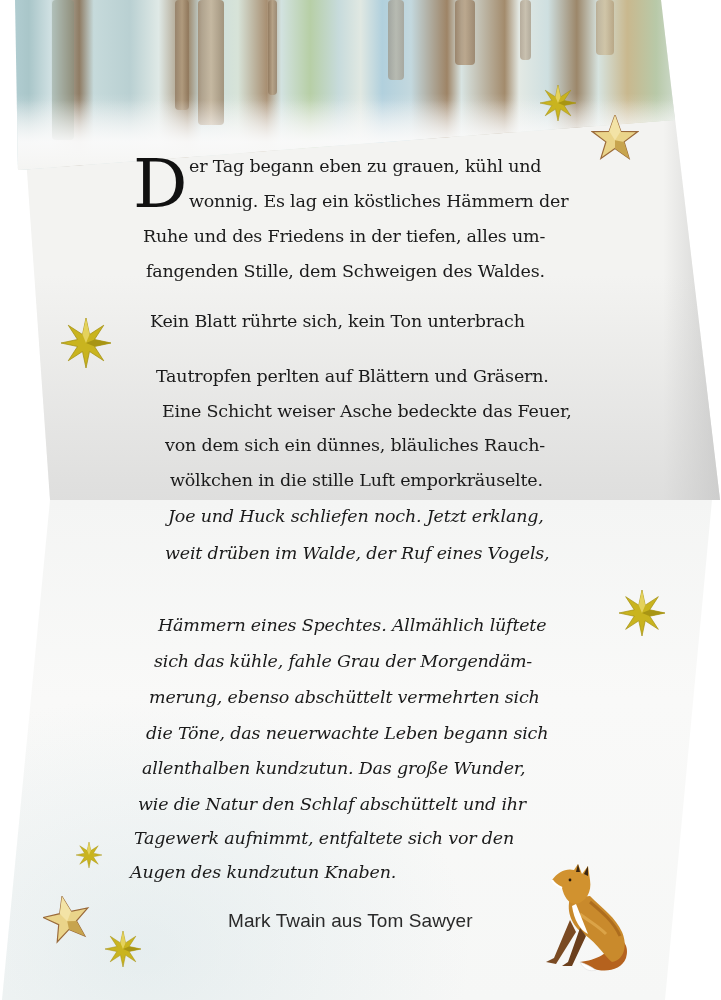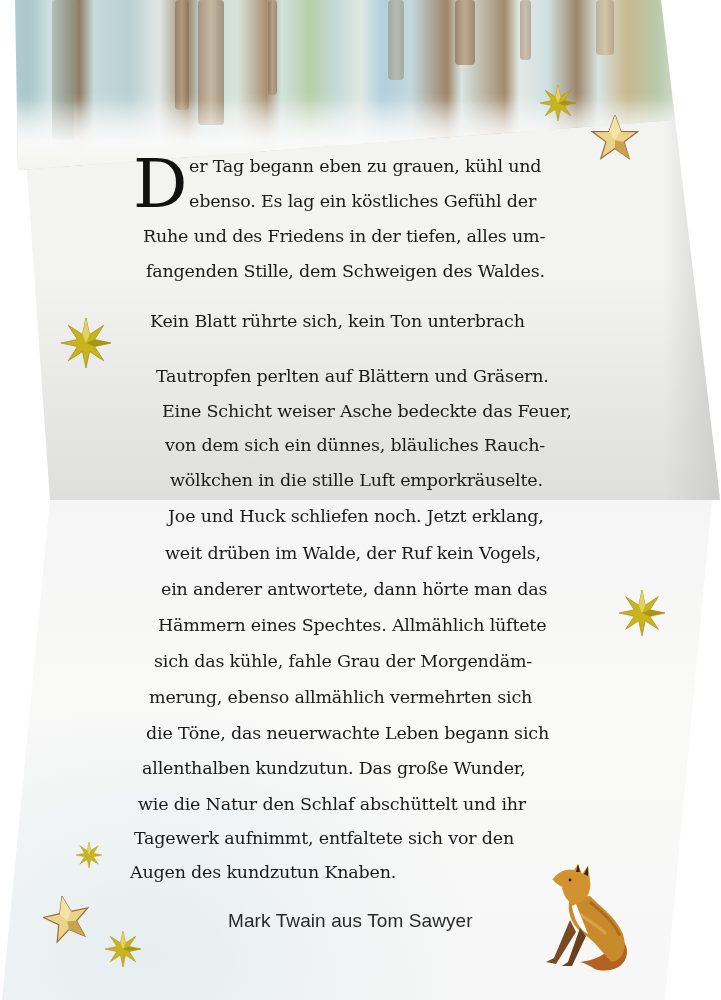--- a/index.html
+++ b/index.html
@@ -51,21 +51,21 @@
   .line {
     position: absolute;
     font-family: "DejaVu Serif", "Liberation Serif", serif;
     font-size: 17.5px;
     line-height: 22px;
     color: #1a1a1a;
     white-space: nowrap;
     letter-spacing: -0.2px;
     text-align: center;
   }
-  .line.italic { }
+  .line.italic { font-style: italic; }
   .dropcap {
     position: absolute; left: 133px; top: 150px;
     font-family: "DejaVu Serif", "Liberation Serif", serif;
     font-size: 68px; line-height: 68px; font-weight: normal;
     color: #111111;
   }
 
   .attribution {
     position: absolute; left: 228px; top: 910px;
     font-family: Liberation Sans, sans-serif;
@@ -90,34 +90,33 @@
   <div class="trunk" style="left:388px;height:80px;width:16px;opacity:.45"></div>
   <div class="trunk" style="left:455px;height:65px;width:20px;background:linear-gradient(90deg,#8b6f52,#b0916f,#8b6f52)"></div>
   <div class="trunk" style="left:520px;height:60px;width:11px;opacity:.5"></div>
   <div class="trunk" style="left:596px;height:55px;width:18px;opacity:.55;background:linear-gradient(90deg,#a68a64,#cdb58a,#a68a64)"></div>
   <div class="snow"></div>
 </div>
 
 <div class="text-block">
   <span class="dropcap">D</span>
   <div class="line" style="left:189px;top:155px">er Tag begann eben zu grauen, kühl und</div>
-  <div class="line" style="left:189px;top:190px">ebenso. Es lag ein köstliches Gefühl der</div>
+  <div class="line" style="left:189px;top:190px">wonnig. Es lag ein köstliches Hämmern der</div>
   <div class="line" style="left:143px;top:225px">Ruhe und des Friedens in der tiefen, alles um-</div>
   <div class="line" style="left:146px;top:260px">fangenden Stille, dem Schweigen des Waldes.</div>
   <div class="line" style="left:150px;top:310px">Kein Blatt rührte sich, kein Ton unterbrach</div>
   <div class="line" style="left:156px;top:365px">Tautropfen perlten auf Blättern und Gräsern.</div>
   <div class="line" style="left:162px;top:400px">Eine Schicht weiser Asche bedeckte das Feuer,</div>
   <div class="line" style="left:165px;top:434px">von dem sich ein dünnes, bläuliches Rauch-</div>
   <div class="line" style="left:170px;top:469px">wölkchen in die stille Luft emporkräuselte.</div>
   <div class="line italic" style="left:168px;top:505px">Joe und Huck schliefen noch. Jetzt erklang,</div>
-  <div class="line italic" style="left:165px;top:542px">weit drüben im Walde, der Ruf kein Vogels,</div>
-  <div class="line italic" style="left:161px;top:578px">ein anderer antwortete, dann hörte man das</div>
+  <div class="line italic" style="left:165px;top:542px">weit drüben im Walde, der Ruf eines Vogels,</div>
   <div class="line italic" style="left:158px;top:614px">Hämmern eines Spechtes. Allmählich lüftete</div>
   <div class="line italic" style="left:154px;top:650px">sich das kühle, fahle Grau der Morgendäm-</div>
-  <div class="line italic" style="left:149px;top:686px">merung, ebenso allmählich vermehrten sich</div>
+  <div class="line italic" style="left:149px;top:686px">merung, ebenso abschüttelt vermehrten sich</div>
   <div class="line italic" style="left:146px;top:722px">die Töne, das neuerwachte Leben begann sich</div>
   <div class="line italic" style="left:142px;top:757px">allenthalben kundzutun. Das große Wunder,</div>
   <div class="line italic" style="left:138px;top:793px">wie die Natur den Schlaf abschüttelt und ihr</div>
   <div class="line italic" style="left:134px;top:827px">Tagewerk aufnimmt, entfaltete sich vor den</div>
   <div class="line italic" style="left:130px;top:861px">Augen des kundzutun Knaben.</div>
 </div>
 
 <div class="attribution">Mark Twain aus Tom Sawyer</div>
 
 <svg class="star" style="left:540px;top:85px" width="36" height="36" viewBox="-1 -1 2 2">

